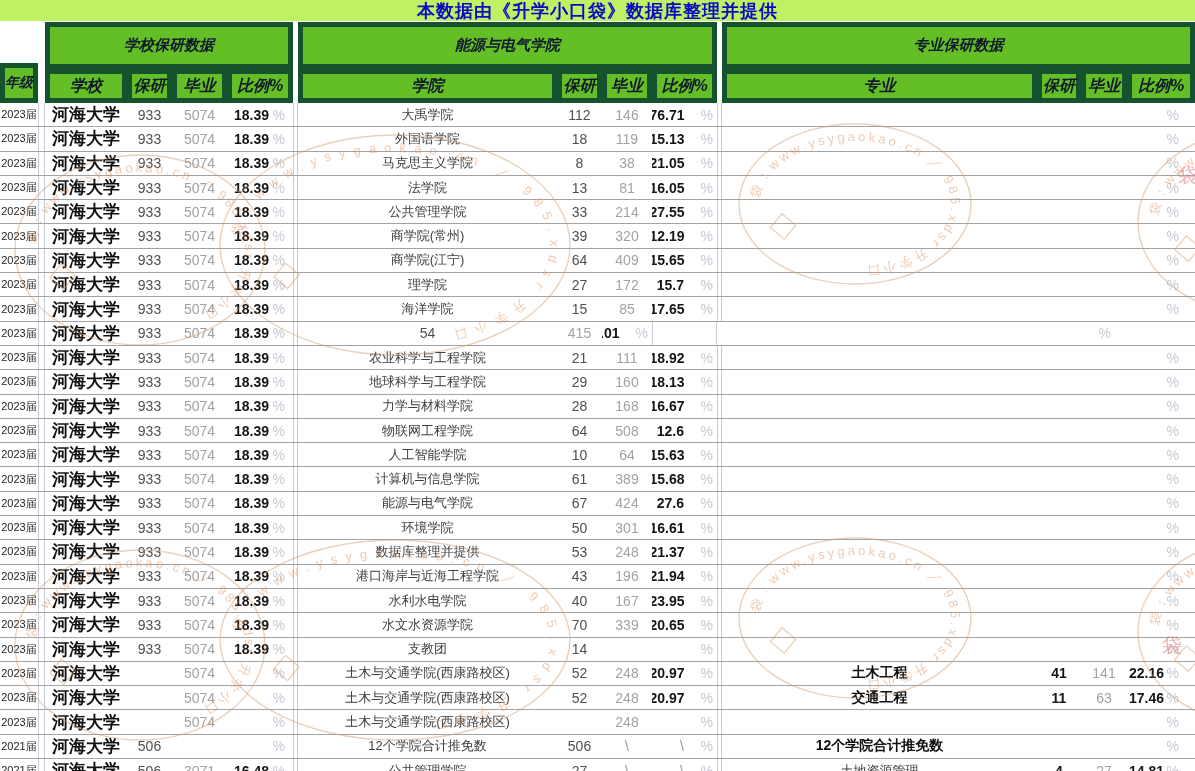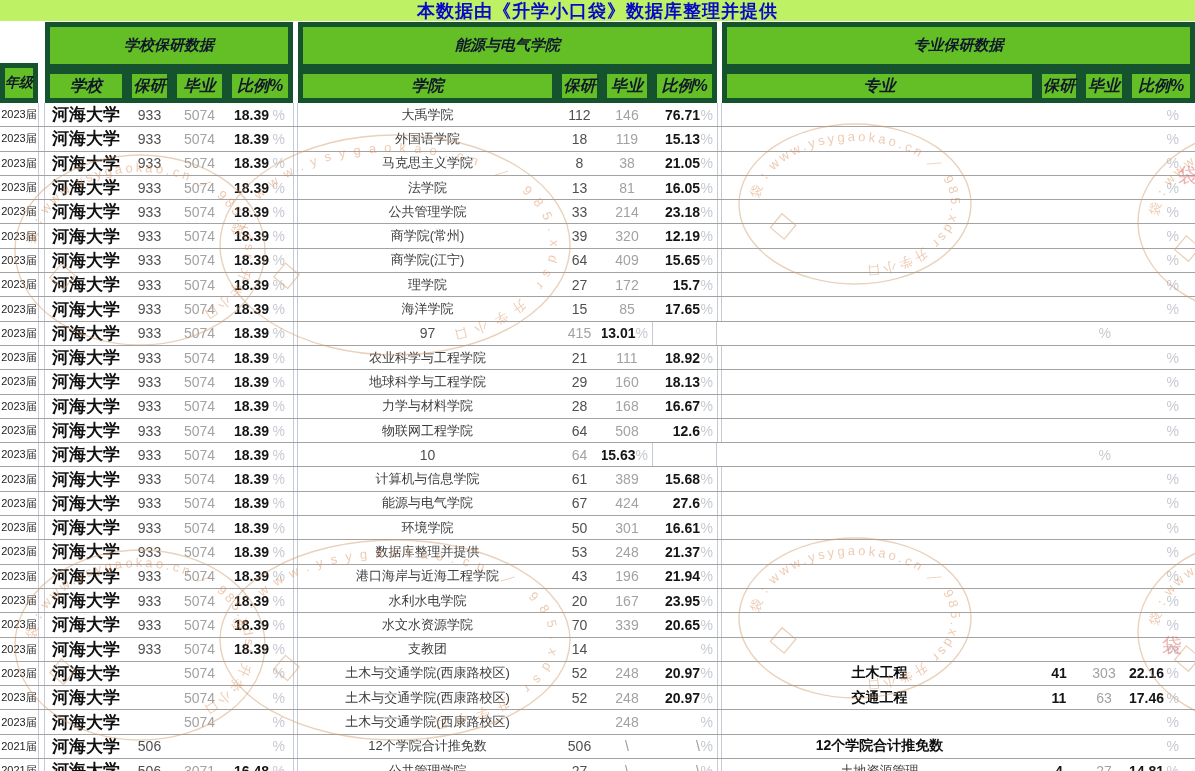--- a/index.html
+++ b/index.html
@@ -42,21 +42,21 @@
   .cell.colname{font-size:13px;color:#3d3d3d;}
   .cell.majname{font-size:13px;color:#3d3d3d;}
   .cell.majname.bold{font-weight:bold;font-size:14px;color:#0f0f0f;}
   .cell.grad{color:#a2a2a2;}
   .cell.numb{font-weight:bold;color:#151515;}
   .cell.ratio{justify-content:flex-end;}
   .cell.ratio .val{font-weight:bold;color:#151515;}
   .cell.ratio .val.slash{font-weight:normal;color:#9b9b9b;}
   .cell.ratio .pct{color:#c6cad2;text-align:right;}
   .cell.srt{padding-right:8px;} .cell.srt .pct{width:16px;}
-  .cell.crt{padding-right:4px;} .cell.crt .pct{width:13px;}
+  .cell.crt{padding-right:4px;gap:16px;} .cell.crt .pct{width:13px;}
   .cell.mrt{padding-right:16px;} .cell.mrt .pct{width:15px;}
   
   .wm{position:absolute;left:0;top:0;pointer-events:none;}
 </style>
 </head>
 <body>
 
 <div class="sheet">
 
   <div class="title-row">本数据由《升学小口袋》数据库整理并提供</div>
@@ -202,21 +202,21 @@
         <div class="cell grad">5074</div>
         <div class="cell ratio srt">
           <span class="val">18.39</span>
           <span class="pct">%</span>
         </div>
         <div class="cell gap"></div>
         <div class="cell colname">公共管理学院</div>
         <div class="cell num">33</div>
         <div class="cell grad">214</div>
         <div class="cell ratio crt">
-          <span class="val">23.18</span>
+          <span class="val">27.55</span>
           <span class="pct">%</span>
         </div>
         <div class="cell gap"></div>
         <div class="cell majname"></div>
         <div class="cell numb"></div>
         <div class="cell grad"></div>
         <div class="cell ratio mrt">
           <span class="val"></span>
           <span class="pct">%</span>
         </div>
@@ -333,21 +333,21 @@
         <div class="cell grade">2023届</div>
         <div class="cell gap"></div>
         <div class="cell school">河海大学</div>
         <div class="cell num">933</div>
         <div class="cell grad">5074</div>
         <div class="cell ratio srt">
           <span class="val">18.39</span>
           <span class="pct">%</span>
         </div>
         <div class="cell gap"></div>
-        <div class="cell num">97</div>
+        <div class="cell num">54</div>
         <div class="cell grad">415</div>
         <div class="cell ratio crt">
           <span class="val">13.01</span>
           <span class="pct">%</span>
         </div>
         <div class="cell gap"></div>
         <div class="cell majname"></div>
         <div class="cell numb"></div>
         <div class="cell grad"></div>
         <div class="cell ratio mrt">
@@ -467,20 +467,21 @@
         <div class="cell grade">2023届</div>
         <div class="cell gap"></div>
         <div class="cell school">河海大学</div>
         <div class="cell num">933</div>
         <div class="cell grad">5074</div>
         <div class="cell ratio srt">
           <span class="val">18.39</span>
           <span class="pct">%</span>
         </div>
         <div class="cell gap"></div>
+        <div class="cell colname">人工智能学院</div>
         <div class="cell num">10</div>
         <div class="cell grad">64</div>
         <div class="cell ratio crt">
           <span class="val">15.63</span>
           <span class="pct">%</span>
         </div>
         <div class="cell gap"></div>
         <div class="cell majname"></div>
         <div class="cell numb"></div>
         <div class="cell grad"></div>
@@ -629,21 +630,21 @@
         <div class="cell gap"></div>
         <div class="cell school">河海大学</div>
         <div class="cell num">933</div>
         <div class="cell grad">5074</div>
         <div class="cell ratio srt">
           <span class="val">18.39</span>
           <span class="pct">%</span>
         </div>
         <div class="cell gap"></div>
         <div class="cell colname">水利水电学院</div>
-        <div class="cell num">20</div>
+        <div class="cell num">40</div>
         <div class="cell grad">167</div>
         <div class="cell ratio crt">
           <span class="val">23.95</span>
           <span class="pct">%</span>
         </div>
         <div class="cell gap"></div>
         <div class="cell majname"></div>
         <div class="cell numb"></div>
         <div class="cell grad"></div>
         <div class="cell ratio mrt">
@@ -719,21 +720,21 @@
         <div class="cell colname">土木与交通学院(西康路校区)</div>
         <div class="cell num">52</div>
         <div class="cell grad">248</div>
         <div class="cell ratio crt">
           <span class="val">20.97</span>
           <span class="pct">%</span>
         </div>
         <div class="cell gap"></div>
         <div class="cell majname bold">土木工程</div>
         <div class="cell numb">41</div>
-        <div class="cell grad">303</div>
+        <div class="cell grad">141</div>
         <div class="cell ratio mrt">
           <span class="val">22.16</span>
           <span class="pct">%</span>
         </div>
       </div>
       <div class="row grid">
         <div class="cell grade">2023届</div>
         <div class="cell gap"></div>
         <div class="cell school">河海大学</div>
         <div class="cell num"></div>

